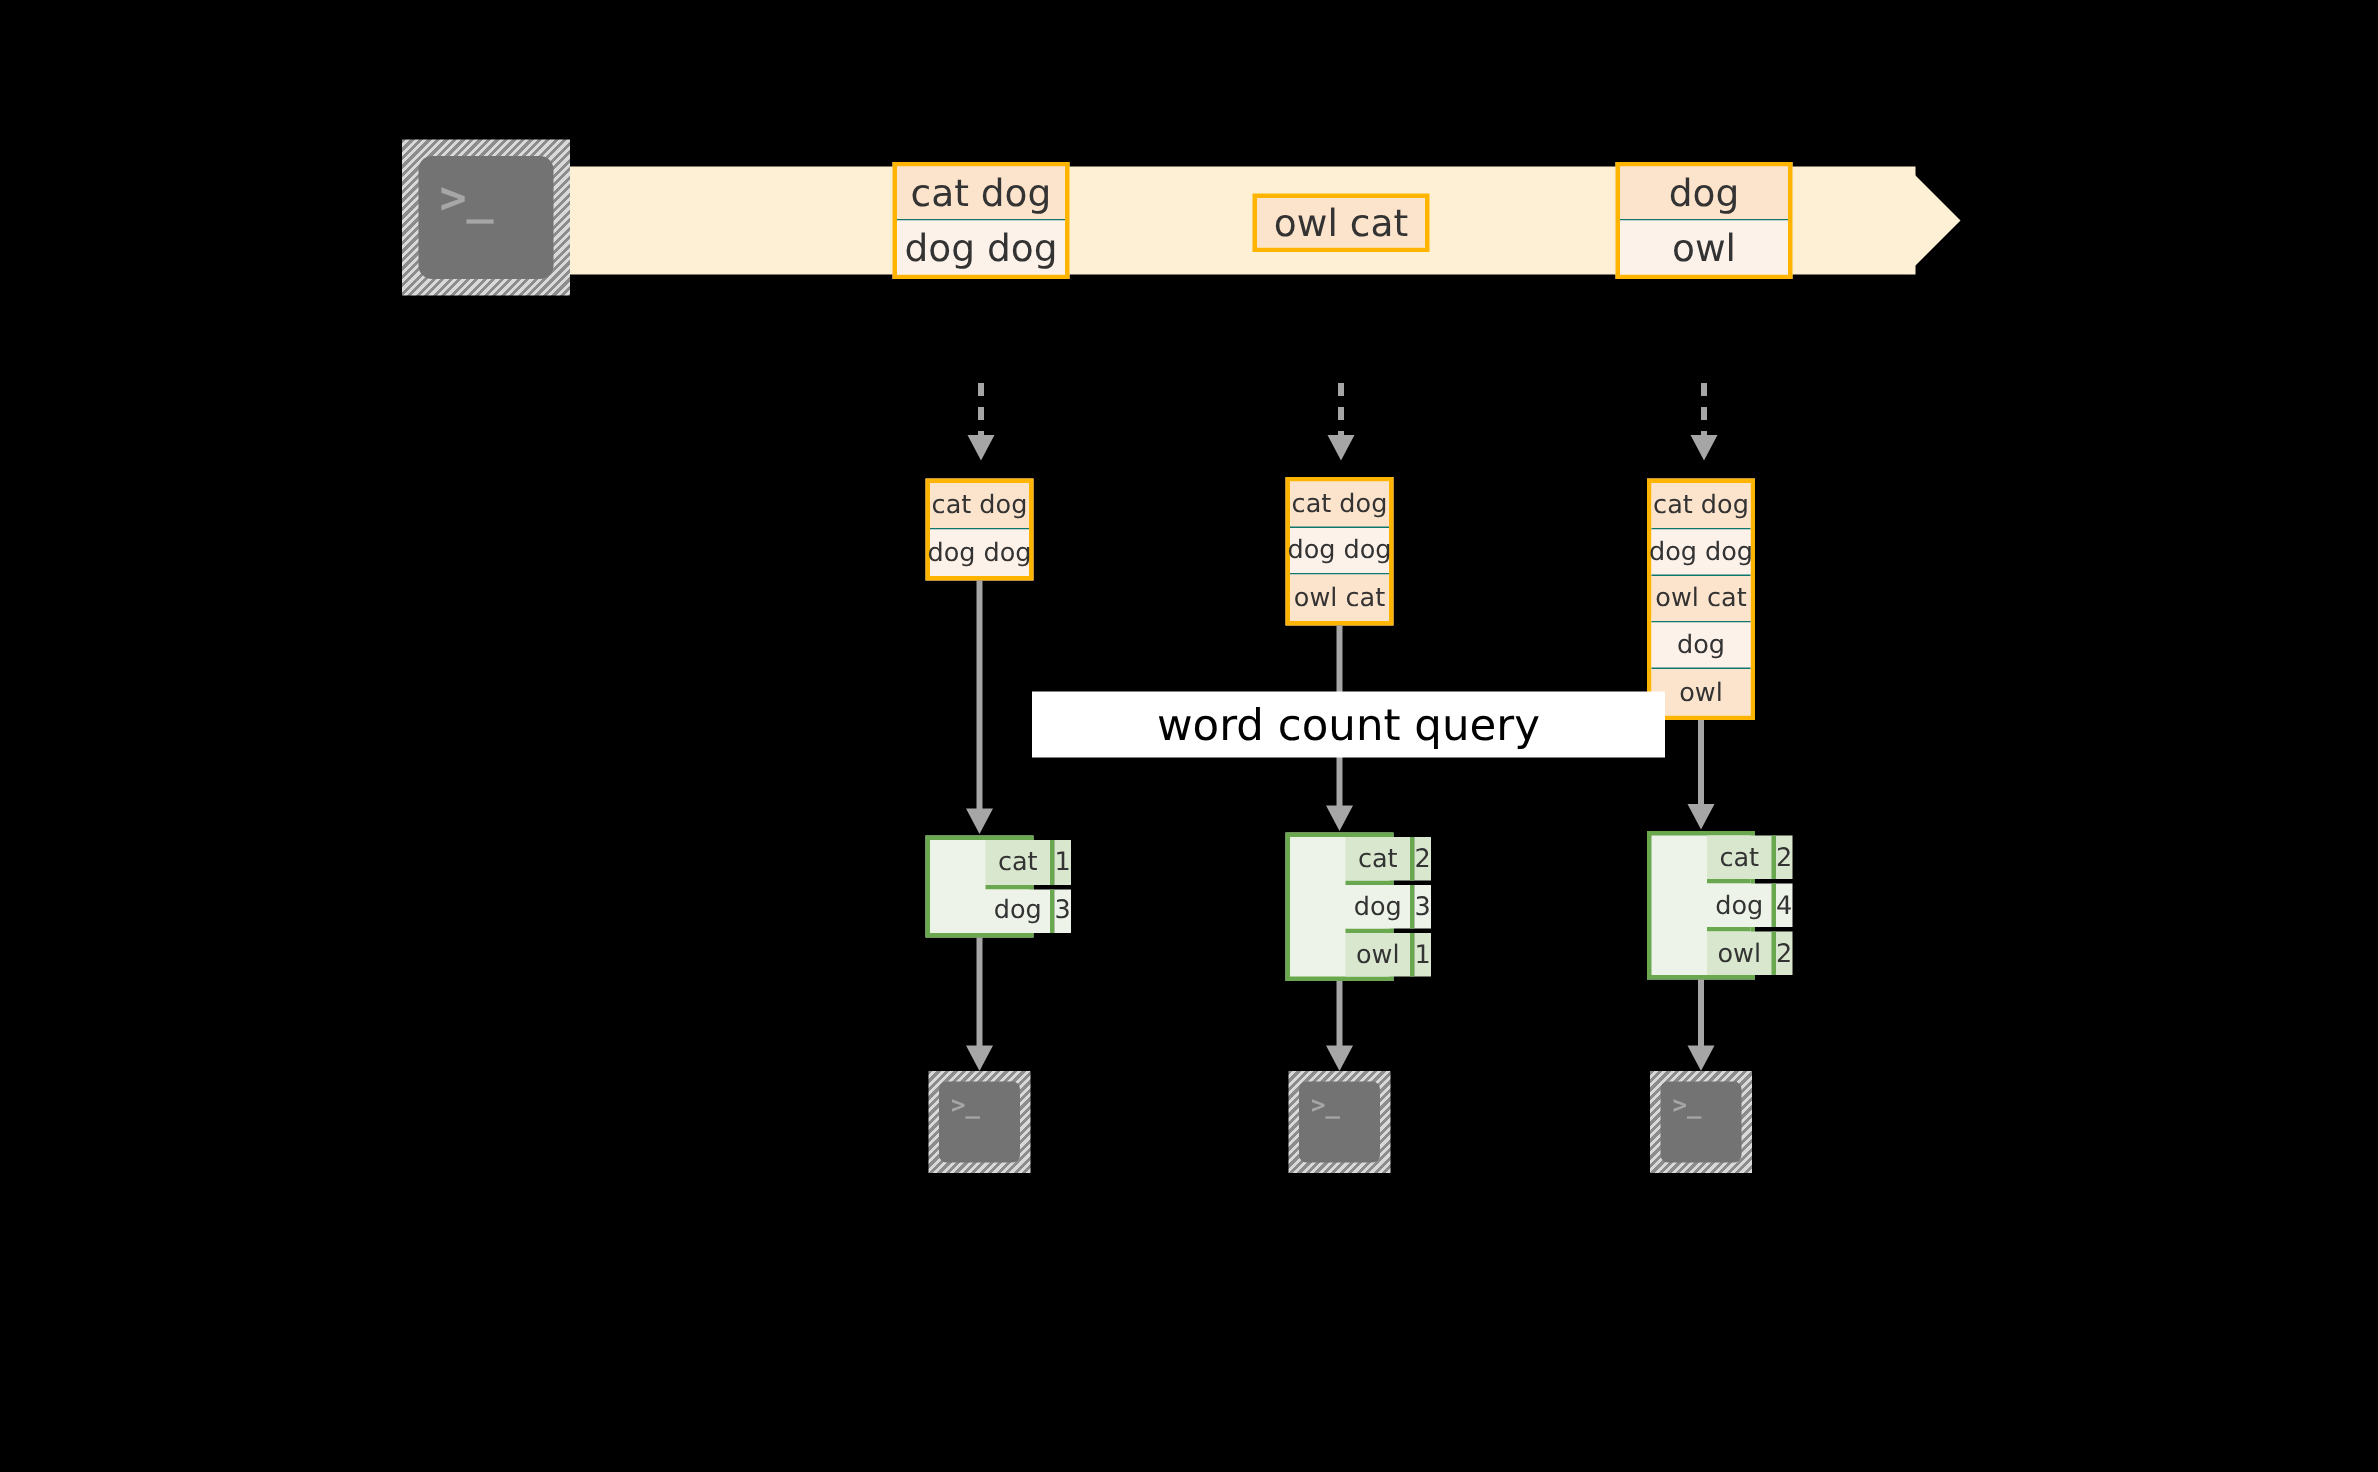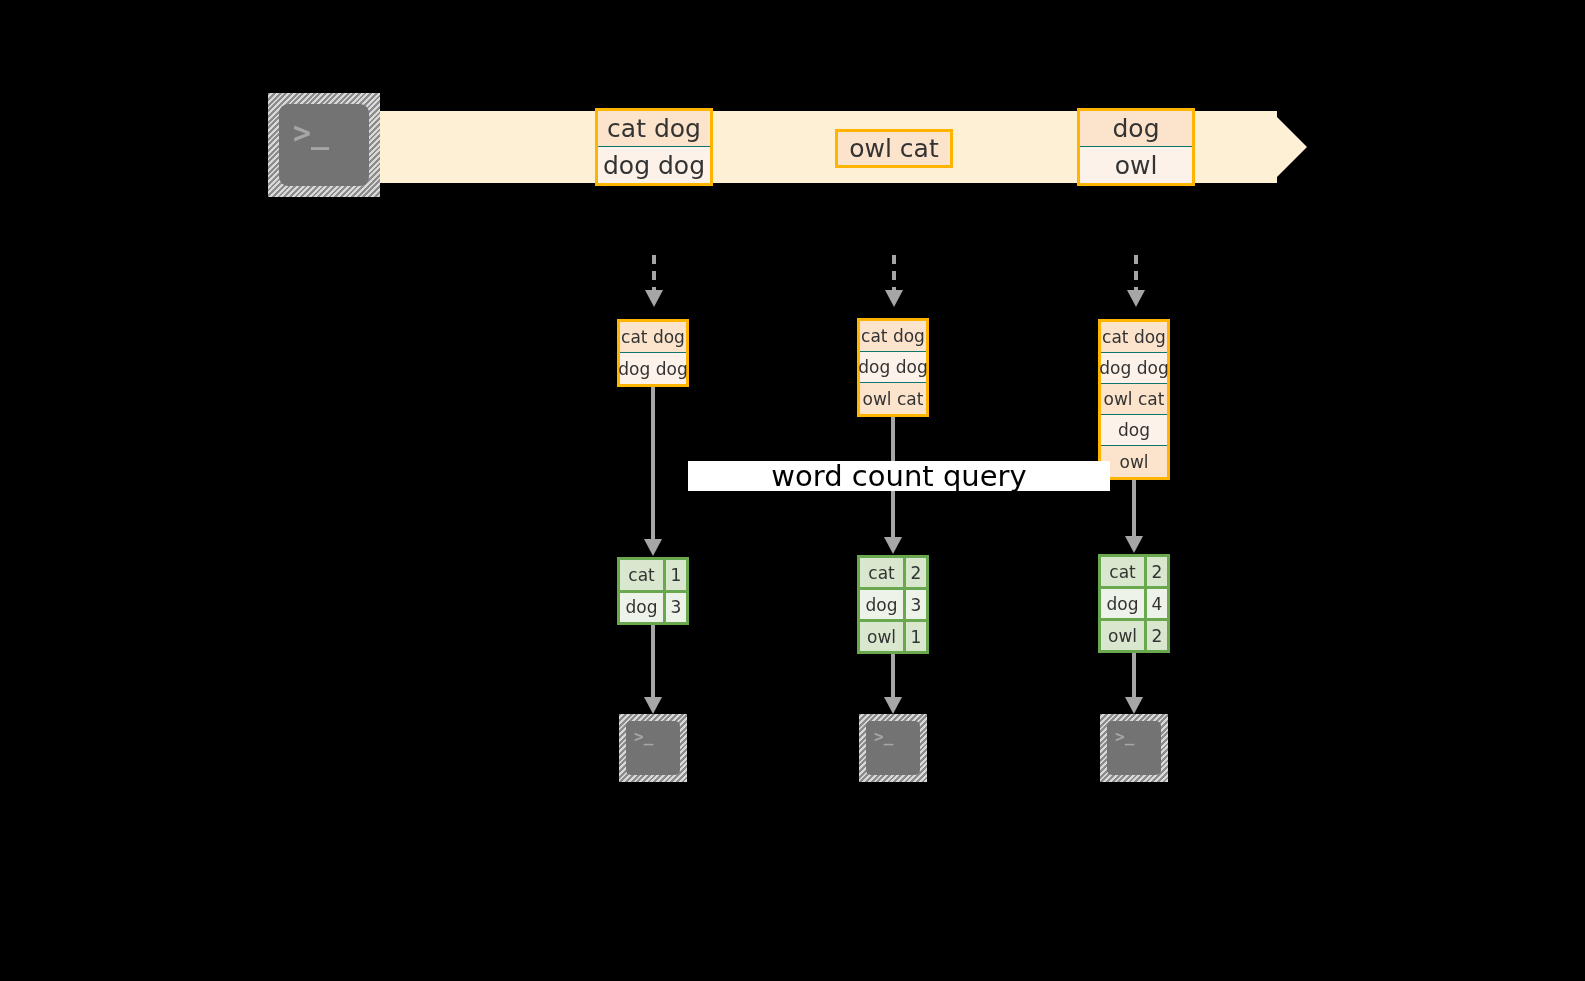--- a/index.html
+++ b/index.html
@@ -104,20 +104,21 @@
     border: 3px solid #6aa84f;
     background: #edf3e8;
     display: flex;
     flex-direction: column;
   }
   .res-row {
     display: flex;
     flex: 1 1 auto;
     height: 31px;
     border-bottom: 3px solid #6aa84f;
+    margin-left: 37px;
   }
   .res-row:last-child { border-bottom: none; }
   .res-cell {
     box-sizing: border-box;
     display: flex;
     align-items: center;
     justify-content: center;
     font-size: 17px;
     color: #333333;
     background: #edf3e8;
@@ -312,17 +313,17 @@
     <div class="line" style="height:45px;"></div>
     <div class="head" style="top:44px;"></div>
   </div>
 
   <div class="terminal small" style="left:1100px; top:714px; width:68px; height:68px;">
     <div class="terminal-inner">
       <span class="term-prompt">&gt;_</span>
     </div>
   </div>
 
-  <div class="query-label" style="left:688px; top:461px; width:422px; height:30px;">
+  <div class="query-label" style="left:688px; top:461px; width:422px; height:44px;">
     <span>word count query</span>
   </div>
 
 </div>
 
 </body></html>

